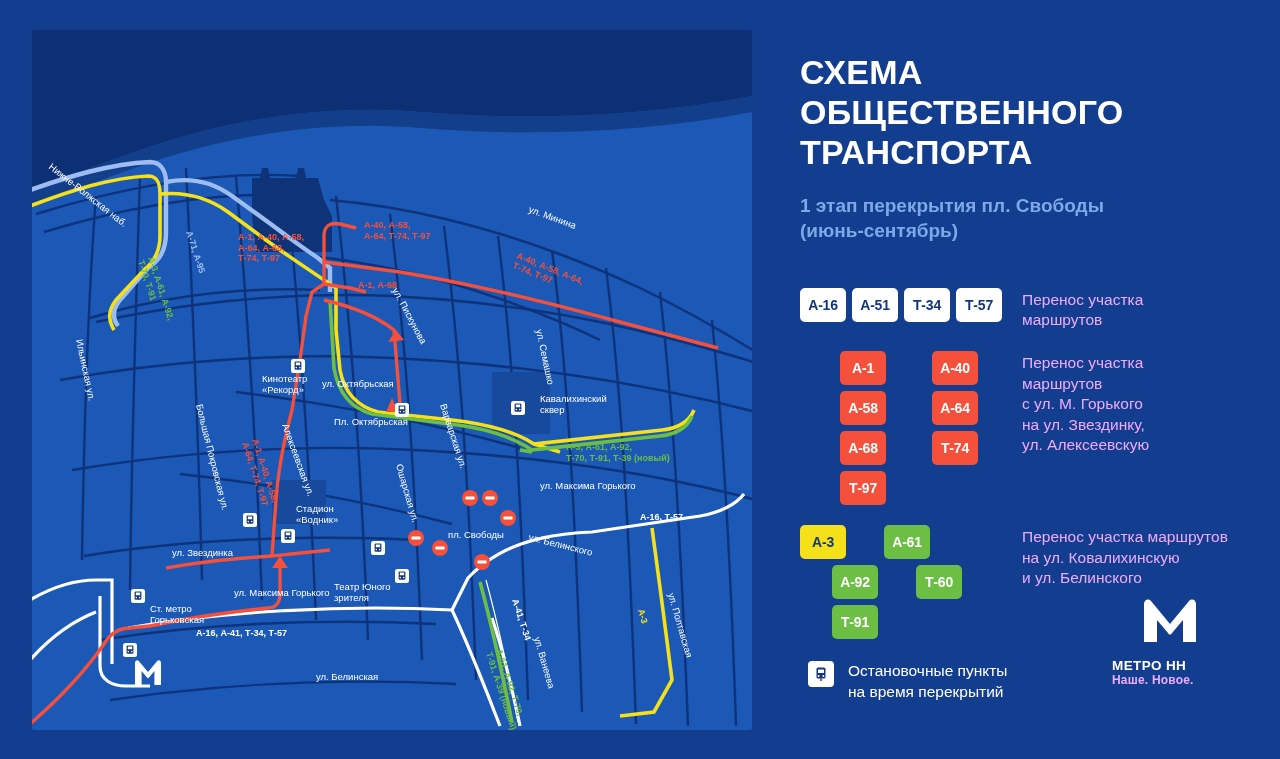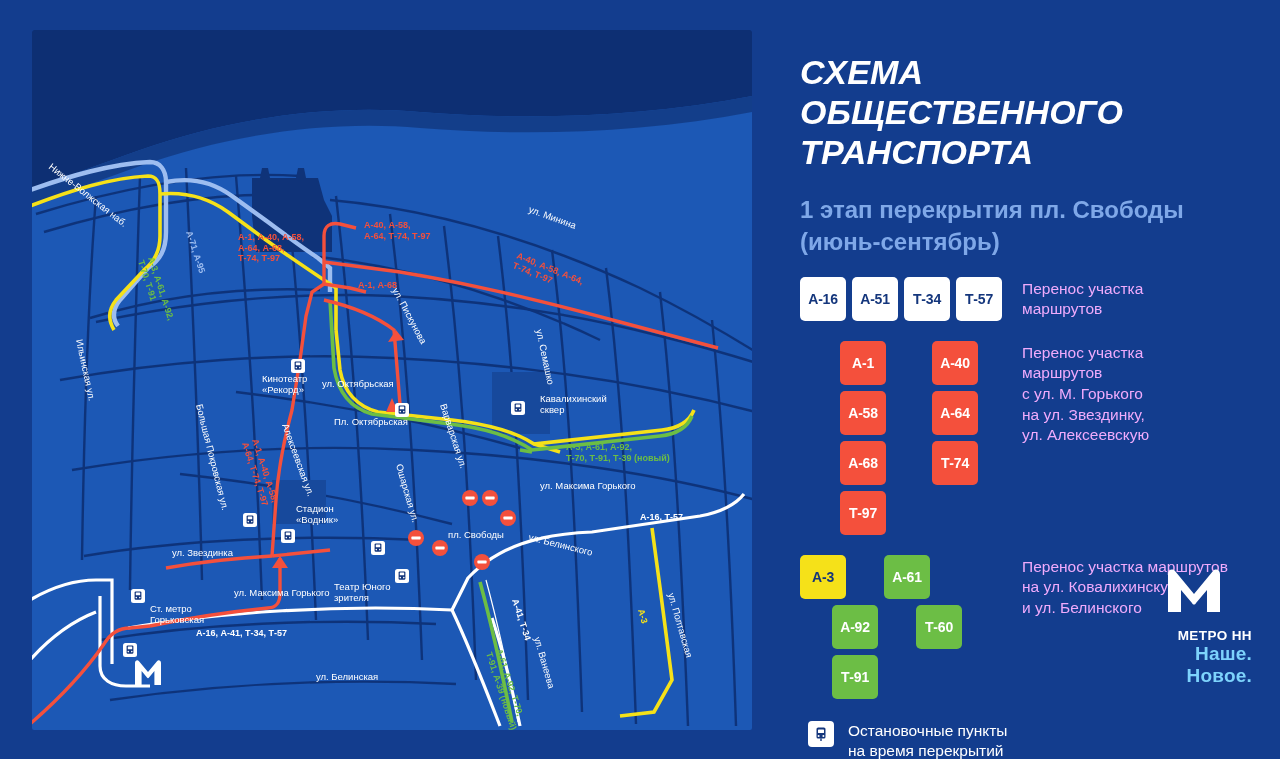--- a/index.html
+++ b/index.html
@@ -30,45 +30,44 @@
     position: relative;
   }
   .title {
     color: #ffffff;
     font-size: 34px;
     font-weight: bold;
     line-height: 1.18;
     letter-spacing: 0.2px;
     margin: 0 0 22px 0;
     white-space: pre-line;
-    font-style: italic;
   }
   .subtitle {
     color: #7fa8e8;
-    font-size: 24px;
+    font-size: 19px;
     font-weight: bold;
     line-height: 1.3;
-    margin: 0 0 20px 0;
+    margin: 0 0 44px 0;
     white-space: pre-line;
   }
   .legend-group {
     display: flex;
     align-items: flex-start;
     margin-bottom: 20px;
   }
   .chips {
     display: flex;
     flex-wrap: wrap;
     width: 210px;
     flex: 0 0 210px;
     gap: 6px;
   }
   .chip {
     width: 46px;
-    height: 44px;
+    height: 34px;
     border-radius: 5px;
     display: flex;
     align-items: center;
     justify-content: center;
     font-size: 14px;
     font-weight: bold;
     color: #10316b;
     letter-spacing: -0.2px;
   }
   .chip.white { background: #ffffff; color: #14367c; }
@@ -98,34 +97,34 @@
     color: #ffffff;
     font-size: 15.5px;
     line-height: 1.33;
     padding-left: 14px;
     white-space: pre-line;
   }
 
   
   .metro-logo {
     position: absolute;
-    right: 28px;
+    right: 52px;
     bottom: 72px;
-    text-align: right;
+    text-align: left;
     width: 116px;
   }
   .metro-logo .m-mark {
     width: 62px; height: 62px;
     margin: 0 auto 6px auto;
   }
   .metro-logo .m-name {
     color: #ffffff; font-size: 13.5px; font-weight: bold; letter-spacing: 0.4px;
   }
   .metro-logo .m-slogan {
-    color: #7dd3fc; font-size: 19px; font-weight: bold; letter-spacing: 0.2px;
+    color: #f0abfc; font-size: 12px; font-weight: bold; letter-spacing: 0.2px;
   }
 </style>
 </head>
 <body>
 
 <div class="page">
 
   <div class="map-wrap">
     <svg class="map-svg" width="768" height="759" viewBox="0 0 768 759">
       <defs>

